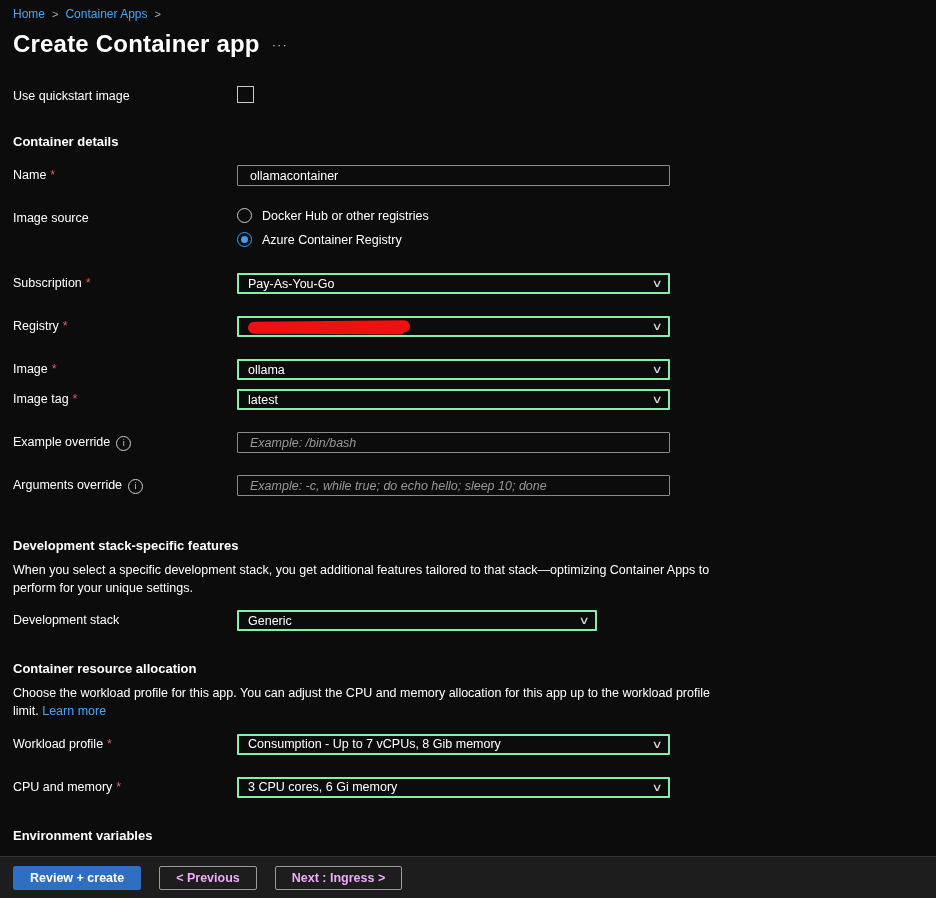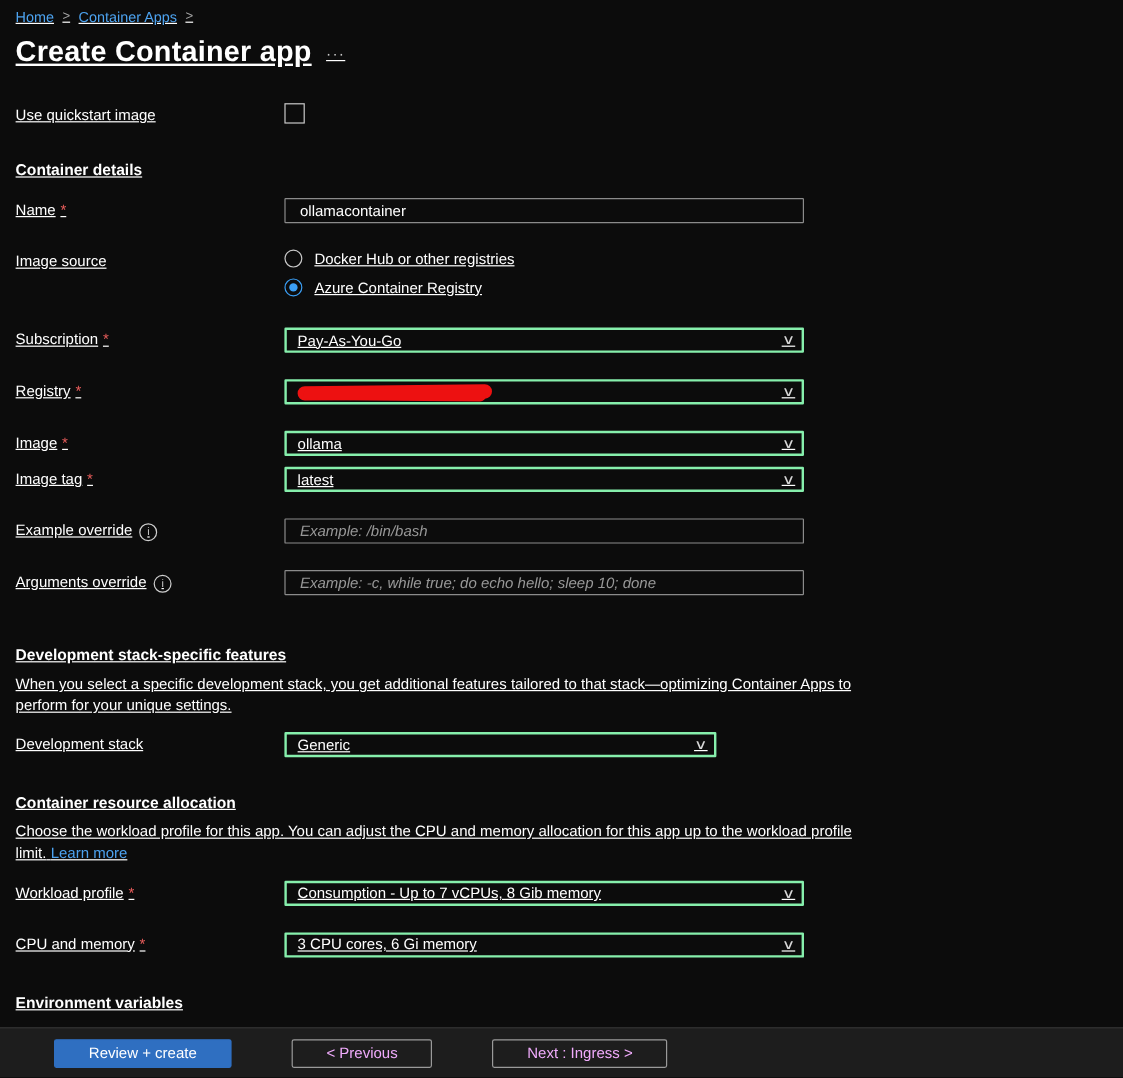--- a/index.html
+++ b/index.html
@@ -1,21 +1,21 @@
 <!DOCTYPE html>
 <html style="--background: #0c0c0c; --link-blue: #4da3f0; --accent-blue: #3b9ff5; --required-red: #e85d5b; --primary-button-bg: #2f6fc1; --redaction-red: #ed1111; --footer-bg: #1d1d1d;"><head>
 <meta charset="utf-8">
 <style>
   html,body{margin:0;padding:0;}
   body{
     width:936px;height:898px;position:relative;overflow:hidden;
     background:#0c0c0c;color:#ffffff;
     font-family:"Liberation Sans",sans-serif;font-size:12.5px;
   }
-  .content{padding:7px 16px 0 13px;text-decoration:underline;}
+  .content{padding:7px 16px 0 13px;}
 
   
   .breadcrumb{display:flex;align-items:center;gap:7px;font-size:12px;}
   .crumb{color:var(--link-blue,#4da3f0);cursor:pointer;}
   .crumb-sep{color:#a9a9a9;font-size:11px;}
 
   
   .title-row{display:flex;align-items:center;gap:12px;margin-top:9px;margin-bottom:28px;}
   .page-title{font-size:24px;font-weight:700;letter-spacing:.2px;}
   .more-icon{color:#c8c8c8;font-size:13px;letter-spacing:1px;cursor:pointer;}
@@ -64,21 +64,21 @@
 
   
   .section-heading{font-weight:700;font-size:13px;margin:0 0 16px 0;}
   .section-heading.with-desc{margin-bottom:8px;}
   .desc{max-width:724px;line-height:1.45;margin:0 0 13px 0;}
   .link{color:var(--link-blue,#4da3f0);cursor:pointer;text-decoration:none;}
 
   
   .footer{position:absolute;left:0;right:0;bottom:0;height:42px;background:var(--footer-bg,#1d1d1d);
     border-top:1px solid #333;display:flex;align-items:center;gap:18px;padding-left:13px;box-sizing:border-box;}
-  .btn{font-family:inherit;font-size:12.5px;font-weight:400;padding:4px 28px;border-radius:2px;cursor:pointer;margin-left:32px;}
+  .btn{font-family:inherit;font-size:12.5px;font-weight:700;padding:4px 16px;border-radius:2px;cursor:pointer;}
   .btn.primary{background:var(--primary-button-bg,#2f6fc1);color:#fff;border:1px solid var(--primary-button-bg,#2f6fc1);}
   .btn.secondary{background:transparent;color:#f0abfc;border:1px solid #9a9a9a;}
 </style>
 </head>
 <body style="background: rgb(12, 12, 12);">
 
 <div class="content">
 
   <div class="breadcrumb">
     <span class="crumb">Home</span>

